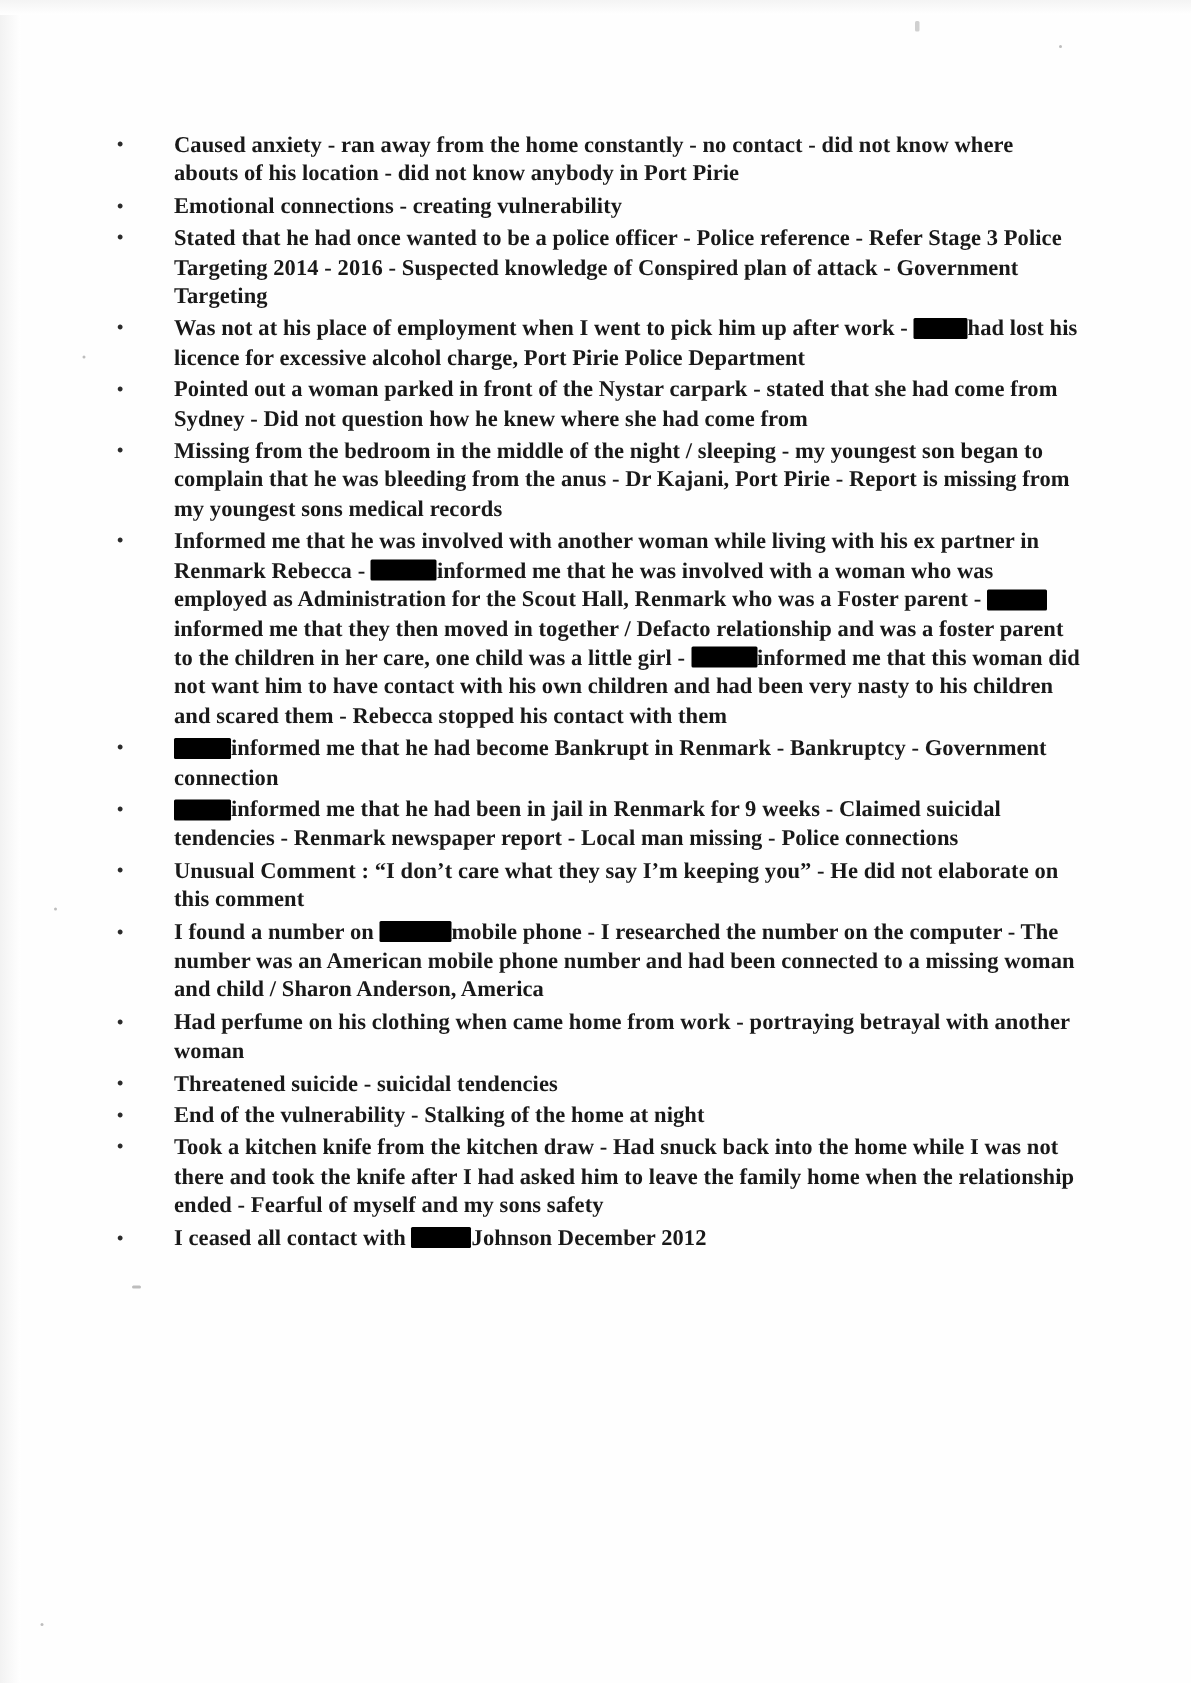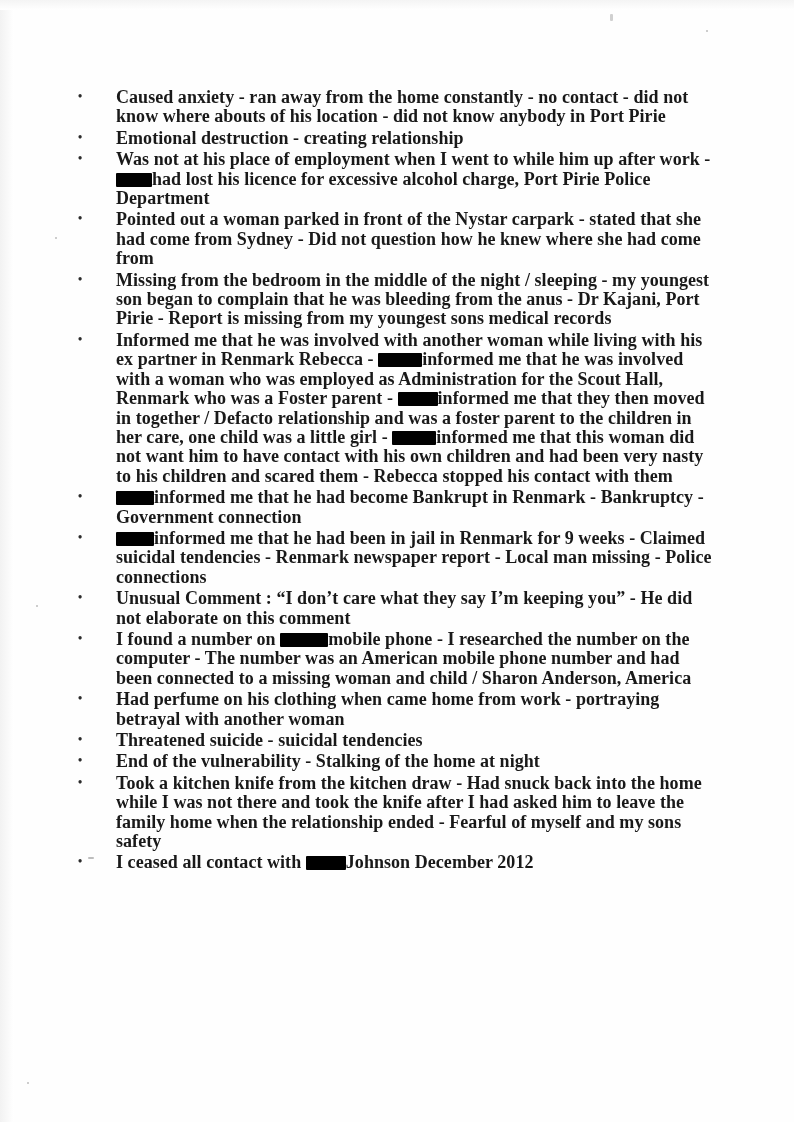--- a/index.html
+++ b/index.html
@@ -49,21 +49,21 @@
   }
   ul.bullet-list {
     list-style: none;
     margin: 0;
     padding: 0;
   }
   ul.bullet-list > li {
     position: relative;
     padding-left: 44px;
     margin: 0 0 2px 0;
-    font-size: 18px;
+    font-size: 15px;
     line-height: 19.4px;
     font-weight: bold;
     letter-spacing: 0.05px;
     text-align: left;
     color: #191919;
   }
   ul.bullet-list > li::before {
     content: "\2022";
     position: absolute;
     left: 6px;
@@ -92,22 +92,23 @@
   <div class="speck" style="left:610px; top:14px; width:3px; height:7px; border-radius:1px; background:#d0d0d0;"></div>
   <div class="speck" style="left:706px; top:30px; width:2px; height:2px;"></div>
   <div class="speck" style="left:55px; top:237px; width:2px; height:2px;"></div>
   <div class="speck" style="left:36px; top:605px; width:2px; height:2px;"></div>
   <div class="speck" style="left:88px; top:857px; width:6px; height:2px; border-radius:1px;"></div>
   <div class="speck" style="left:27px; top:1082px; width:2px; height:2px;"></div>
 
   <div class="content">
     <ul class="bullet-list" id="bullet-list">
         <li><span>Caused anxiety - ran away from the home constantly - no contact - did not know where abouts of his location - did not know anybody in Port Pirie</span></li>
-        <li><span>Emotional destruction - creating relationship</span></li>
-        <li><span>Was not at his place of employment when I went to while him up after work - </span><span class="redact" style="width: 36px;"></span><span>had lost his licence for excessive alcohol charge, Port Pirie Police Department</span></li>
+        <li><span>Emotional connections - creating vulnerability</span></li>
+        <li><span>Stated that he had once wanted to be a police officer - Police reference - Refer Stage 3 Police Targeting 2014 - 2016 - Suspected knowledge of Conspired plan of attack - Government Targeting</span></li>
+        <li><span>Was not at his place of employment when I went to pick him up after work - </span><span class="redact" style="width: 36px;"></span><span>had lost his licence for excessive alcohol charge, Port Pirie Police Department</span></li>
         <li><span>Pointed out a woman parked in front of the Nystar carpark - stated that she had come from Sydney - Did not question how he knew where she had come from</span></li>
         <li><span>Missing from the bedroom in the middle of the night / sleeping - my youngest son began to complain that he was bleeding from the anus - Dr Kajani, Port Pirie - Report is missing from my youngest sons medical records</span></li>
         <li><span>Informed me that he was involved with another woman while living with his ex partner in Renmark Rebecca - </span><span class="redact" style="width: 44px;"></span><span>informed me that he was involved with a woman who was employed as Administration for the Scout Hall, Renmark who was a Foster parent - </span><span class="redact" style="width: 40px;"></span><span>informed me that they then moved in together / Defacto relationship and was a foster parent to the children in her care, one child was a little girl - </span><span class="redact" style="width: 44px;"></span><span>informed me that this woman did not want him to have contact with his own children and had been very nasty to his children and scared them - Rebecca stopped his contact with them</span></li>
         <li><span class="redact" style="width: 38px;"></span><span>informed me that he had become Bankrupt in Renmark - Bankruptcy - Government connection</span></li>
         <li><span class="redact" style="width: 38px;"></span><span>informed me that he had been in jail in Renmark for 9 weeks - Claimed suicidal tendencies - Renmark newspaper report - Local man missing - Police connections</span></li>
         <li><span>Unusual Comment : “I don’t care what they say I’m keeping you” - He did not elaborate on this comment</span></li>
         <li><span>I found a number on </span><span class="redact" style="width: 48px;"></span><span>mobile phone - I researched the number on the computer - The number was an American mobile phone number and had been connected to a missing woman and child / Sharon Anderson, America</span></li>
         <li><span>Had perfume on his clothing when came home from work - portraying betrayal with another woman</span></li>
         <li><span>Threatened suicide - suicidal tendencies</span></li>
         <li><span>End of the vulnerability - Stalking of the home at night</span></li>

